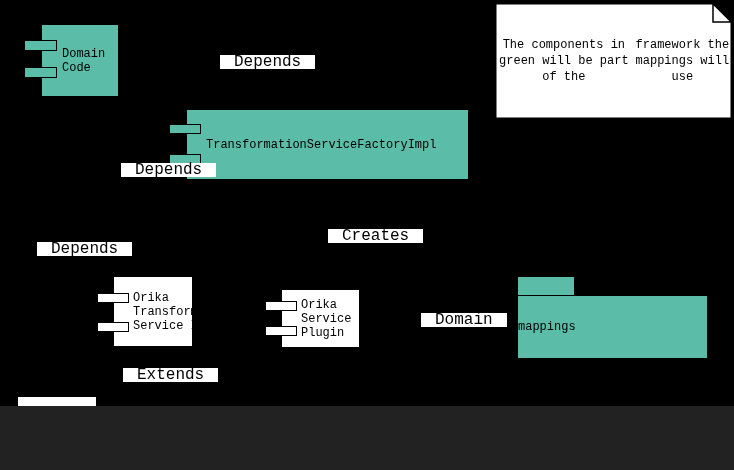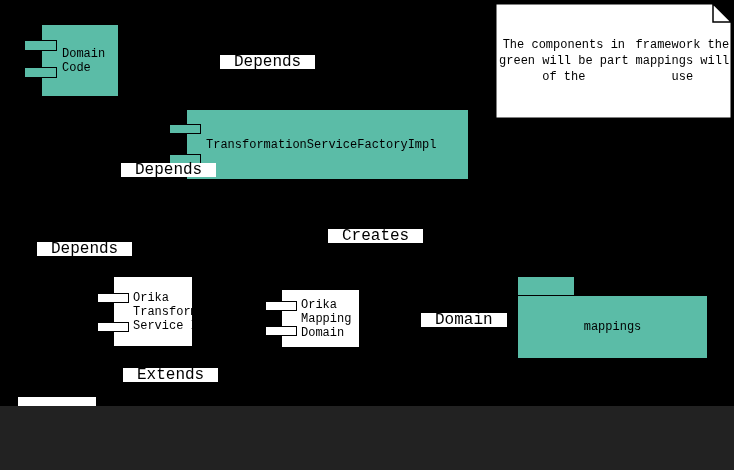--- a/index.html
+++ b/index.html
@@ -40,21 +40,21 @@
     display:flex;flex-direction:row;align-items:center;justify-content:center;
     font-size:12px;line-height:16px;text-align:center;
   }
   .note-text span{display:block;}
   .pkg{position:absolute;}
   .pkg-tab{
     position:absolute;box-sizing:border-box;border:1px solid var(--stroke);
   }
   .pkg-body{
     position:absolute;box-sizing:border-box;border:1px solid var(--stroke);
-    display:flex;align-items:center;justify-content:center;font-size:12px;
+    display:flex;align-items:center;justify-content:flex-start;font-size:12px;
   }
 </style>
 </head>
 <body>
 
 <div class="canvas">
 
   <div class="comp" style="left:24px;top:24px;width:95px;height:73px;">
     <div class="comp-box green" style="left:17px;top:0;width:78px;height:73px;">
       <div class="comp-label" style="left:20px;width:58px;">Domain Code</div>
@@ -74,21 +74,21 @@
   <div class="comp" style="left:97px;top:276px;width:96px;height:71px;">
     <div class="comp-box whitefill" style="left:16px;top:0;width:80px;height:71px;">
       <div class="comp-label" style="left:19px;width:100px;">Orika Transformation Service Impl</div>
     </div>
     <div class="comp-tab whitefill" style="left:0;top:17px;width:32px;height:10px;"></div>
     <div class="comp-tab whitefill" style="left:0;top:46px;width:32px;height:10px;"></div>
   </div>
 
   <div class="comp" style="left:265px;top:289px;width:95px;height:59px;">
     <div class="comp-box whitefill" style="left:16px;top:0;width:79px;height:59px;">
-      <div class="comp-label" style="left:19px;width:60px;">Orika Mapping Domain</div>
+      <div class="comp-label" style="left:19px;width:60px;">Orika Service Plugin</div>
     </div>
     <div class="comp-tab whitefill" style="left:0;top:12px;width:32px;height:10px;"></div>
     <div class="comp-tab whitefill" style="left:0;top:37px;width:32px;height:10px;"></div>
   </div>
 
   <div class="comp" style="left:1px;top:396px;width:96px;height:69px;">
     <div class="comp-box whitefill" style="left:16px;top:0;width:80px;height:69px;">
       <div class="comp-label" style="left:20px;width:100px;">Transformation Service</div>
     </div>
     <div class="comp-tab whitefill" style="left:0;top:17px;width:32px;height:10px;"></div>

